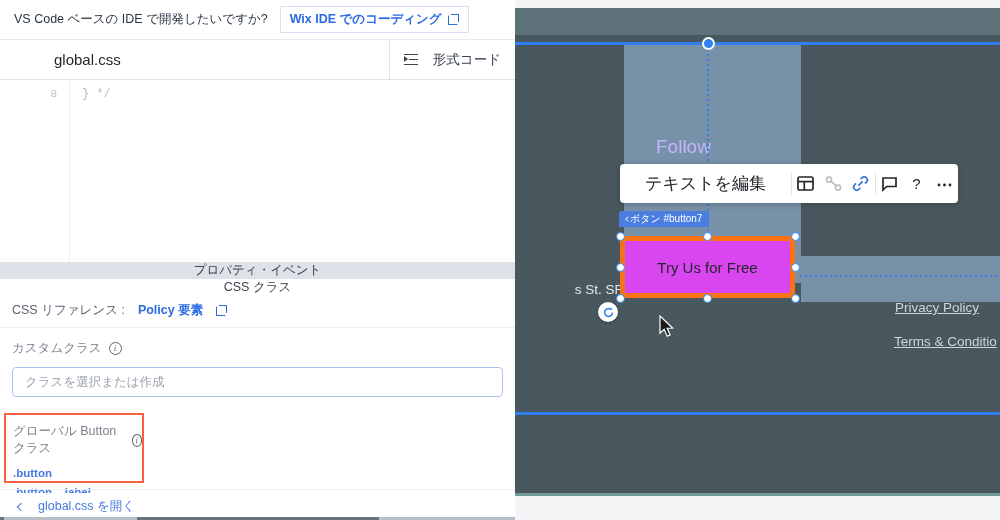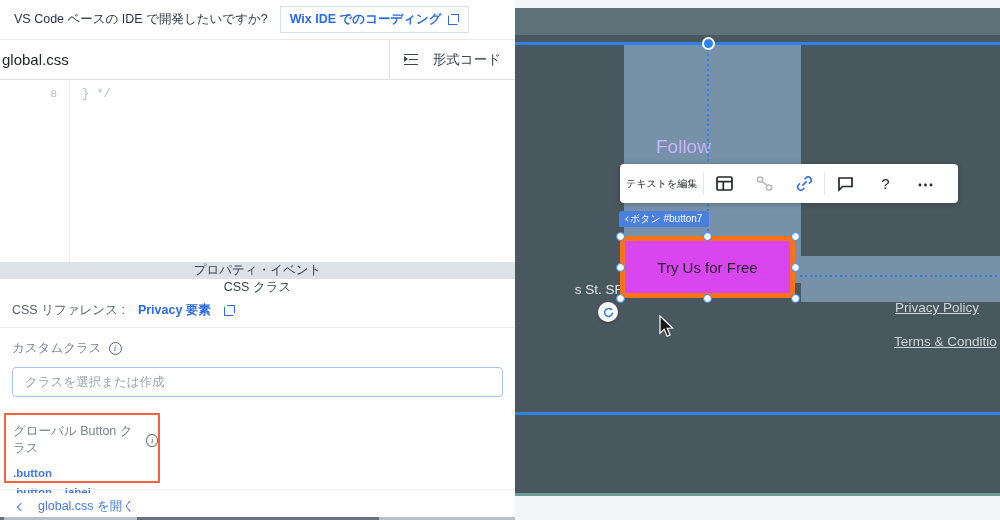--- a/index.html
+++ b/index.html
@@ -40,22 +40,22 @@
     width: 7px; height: 7px;
     border-top: 1.4px solid #2b6ae3; border-right: 1.4px solid #2b6ae3;
   }
 
   
   #file-bar {
     height: 40px; border-bottom: 1px solid #e0e2e6;
     display: flex; align-items: stretch;
   }
   #file-name {
-    flex: 1; display: flex; align-items: center; padding-left: 2px;
-    font-size: 15px; color: #23262b;
+    flex: 1; display: flex; align-items: center; padding-left: 14px;
+    font-size: 15px; color: #23262b; margin-left: 40px;
   }
   #format-code-btn {
     display: flex; align-items: center; gap: 15px;
     padding: 0 14px 0 14px; border-left: 1px solid #e0e2e6;
     font-size: 13.5px; color: #3b4250; cursor: pointer; white-space: nowrap;
   }
   .format-glyph { display:inline-block; width:14px; height:12px; position:relative; }
   .format-glyph i { position:absolute; left:0; height:1.6px; background:#3b4250; display:block; }
   .format-glyph i:nth-child(1){ top:0; width:14px; }
   .format-glyph i:nth-child(2){ top:5px; width:9px; left:5px; }
@@ -106,21 +106,21 @@
     font-family: "Liberation Serif", serif; line-height: 1;
   }
   #class-input {
     margin-top: 10px; height: 30px; border: 1px solid #a9c3f0; border-radius: 4px;
     display: flex; align-items: center; padding-left: 12px;
     font-size: 12.5px; color: #9ba2ae; background: #fff; cursor: text;
   }
 
   
   #global-class-sec {
-    position: absolute; left: 4px; top: 413px; width: 156px; height: 70px;
+    position: absolute; left: 4px; top: 413px; width: 140px; height: 70px;
     border: 2px solid #f9603e; padding: 8px 0 0 7px;
   }
   #global-class-sec .sec-label { margin-bottom: 7px; }
   .global-class-item {
     font-size: 11.5px; color: #4579e0; font-weight: bold; line-height: 19px; cursor: pointer;
   }
   #global-sep {
     position: absolute; left: 0; top: 489px; width: 515px; height: 1px; background: #eceef1;
   }
 
@@ -199,22 +199,22 @@
   }
 
   
   #elem-toolbar {
     position: absolute; left: 620px; top: 164px; width: 338px; height: 39px;
     background: #fff; border-radius: 4px;
     box-shadow: 0 1px 6px rgba(0,0,0,.24);
     display: flex; align-items: stretch; z-index: 40;
   }
   #edit-text-btn {
-    display: flex; align-items: center; padding: 0 6px;
-    font-size: 10px; color: #23262b; cursor: pointer; white-space: nowrap;
+    display: flex; align-items: center; padding: 0 25px;
+    font-size: 17px; color: #23262b; cursor: pointer; white-space: nowrap;
   }
   .tb-divider { width: 1px; background: #e3e5e9; margin: 8px 0; }
   .tb-btn {
     width: 40px; display: flex; align-items: center; justify-content: center; cursor: pointer;
   }
   .tb-btn.disabled { opacity: .32; cursor: default; }
 
   
   #sel-badge {
     position: absolute; left: 619px; top: 211px; height: 16px;
@@ -286,21 +286,21 @@
       <div class="panel-tab active">
         <span>プロパティ・イベント</span>
       </div>
       <div class="panel-tab">
         <span>CSS クラス</span>
       </div>
     </div>
 
     <div id="css-ref-row">
       <span>CSS リファレンス :</span>
-      <span id="css-ref-link">Privacy 要素</span>
+      <span id="css-ref-link">Policy 要素</span>
       <span class="ext-link-glyph"></span>
     </div>
 
     <div id="custom-class-sec">
       <div class="sec-label">
         <span>カスタムクラス</span>
         <span class="info-circle">i</span>
       </div>
       <div id="class-input">
         <span>クラスを選択または作成</span>

